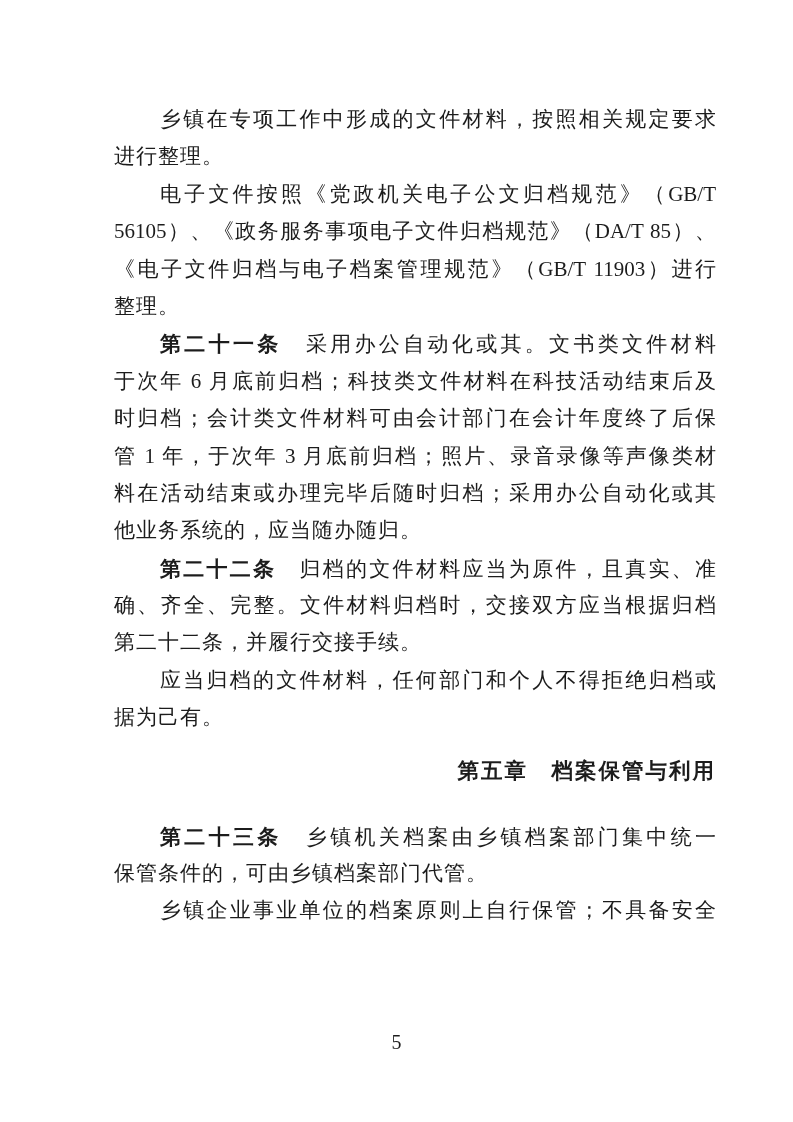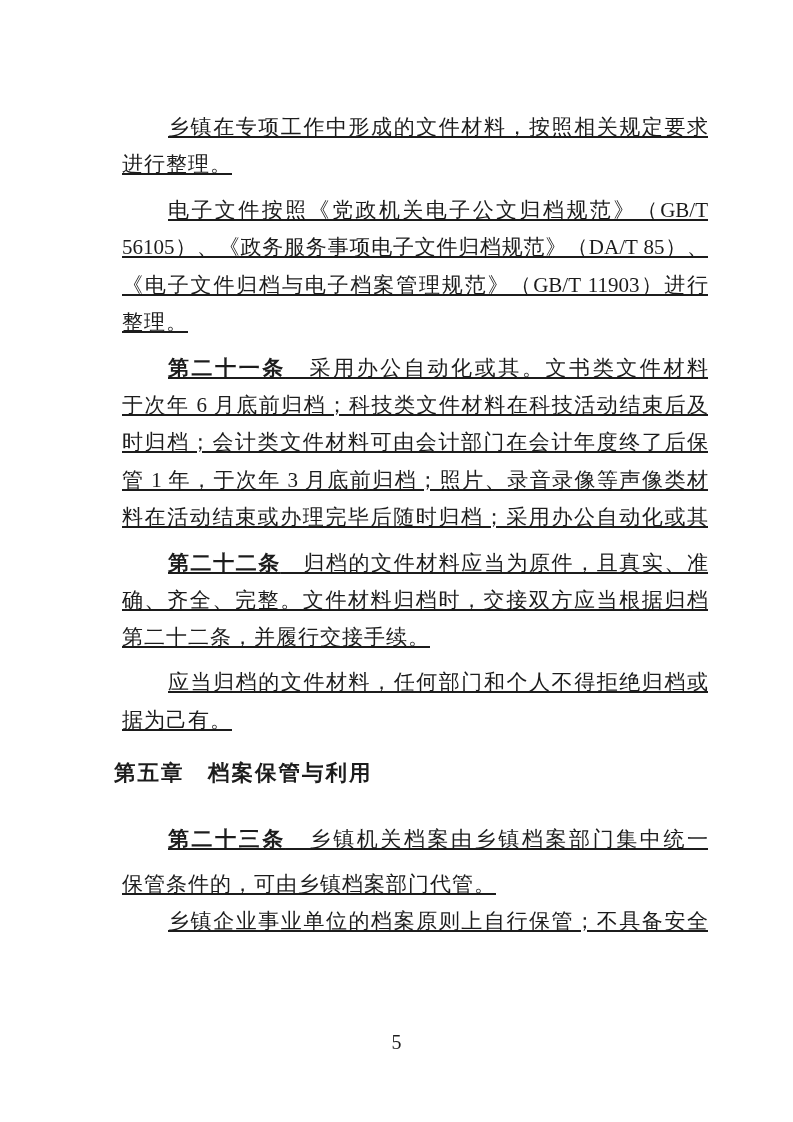--- a/index.html
+++ b/index.html
@@ -21,22 +21,21 @@
     background: #ffffff;
   }
   .doc-body {
     position: absolute;
     left: 114px;
     top: 101px;
     width: 602px;
     font-size: 21px;
   }
   .paragraph {
-    margin: 8px;
-    text-decoration: underline;
+    margin: 0;
   }
   .line {
     height: 37.4px;
     line-height: 37.4px;
     letter-spacing: 1px;
     white-space: nowrap;
   }
   .line.justify {
     letter-spacing: 0;
     white-space: normal;
@@ -48,21 +47,21 @@
     text-indent: 46px;
   }
   .bold {
     font-weight: 700;
     font-family: "Liberation Sans", sans-serif;
   }
   .chapter-heading {
     height: 38px;
     line-height: 38px;
     margin: 15px 0 28px 0;
-    text-align: left;
+    text-align: right;
     font-weight: 700;
     font-size: 21.5px;
     font-family: "Liberation Sans", sans-serif;
     letter-spacing: 2px;
   }
   .page-footer {
     position: absolute;
     left: 0;
     right: 0;
     top: 1031px;
@@ -85,20 +84,21 @@
         <div class="line justify"><span>56105）、《政务服务事项电子文件归档规范》（DA/T 85）、</span></div>
         <div class="line justify"><span>《电子文件归档与电子档案管理规范》（GB/T 11903）进行</span></div>
         <div class="line"><span>整理。</span></div>
       </div>
       <div class="paragraph">
         <div class="line indent justify"><span class="bold">第二十一条</span><span>　采用办公自动化或其。文书类文件材料</span></div>
         <div class="line justify"><span>于次年 6 月底前归档；科技类文件材料在科技活动结束后及</span></div>
         <div class="line justify"><span>时归档；会计类文件材料可由会计部门在会计年度终了后保</span></div>
         <div class="line justify"><span>管 1 年，于次年 3 月底前归档；照片、录音录像等声像类材</span></div>
         <div class="line justify"><span>料在活动结束或办理完毕后随时归档；采用办公自动化或其</span></div>
+        <div class="line"><span>他业务系统的，应当随办随归。</span></div>
       </div>
       <div class="paragraph">
         <div class="line indent justify"><span class="bold">第二十二条</span><span>　归档的文件材料应当为原件，且真实、准</span></div>
         <div class="line justify"><span>确、齐全、完整。文件材料归档时，交接双方应当根据归档</span></div>
         <div class="line"><span>第二十二条，并履行交接手续。</span></div>
       </div>
       <div class="paragraph">
         <div class="line indent justify"><span>应当归档的文件材料，任何部门和个人不得拒绝归档或</span></div>
         <div class="line"><span>据为己有。</span></div>
       </div>

